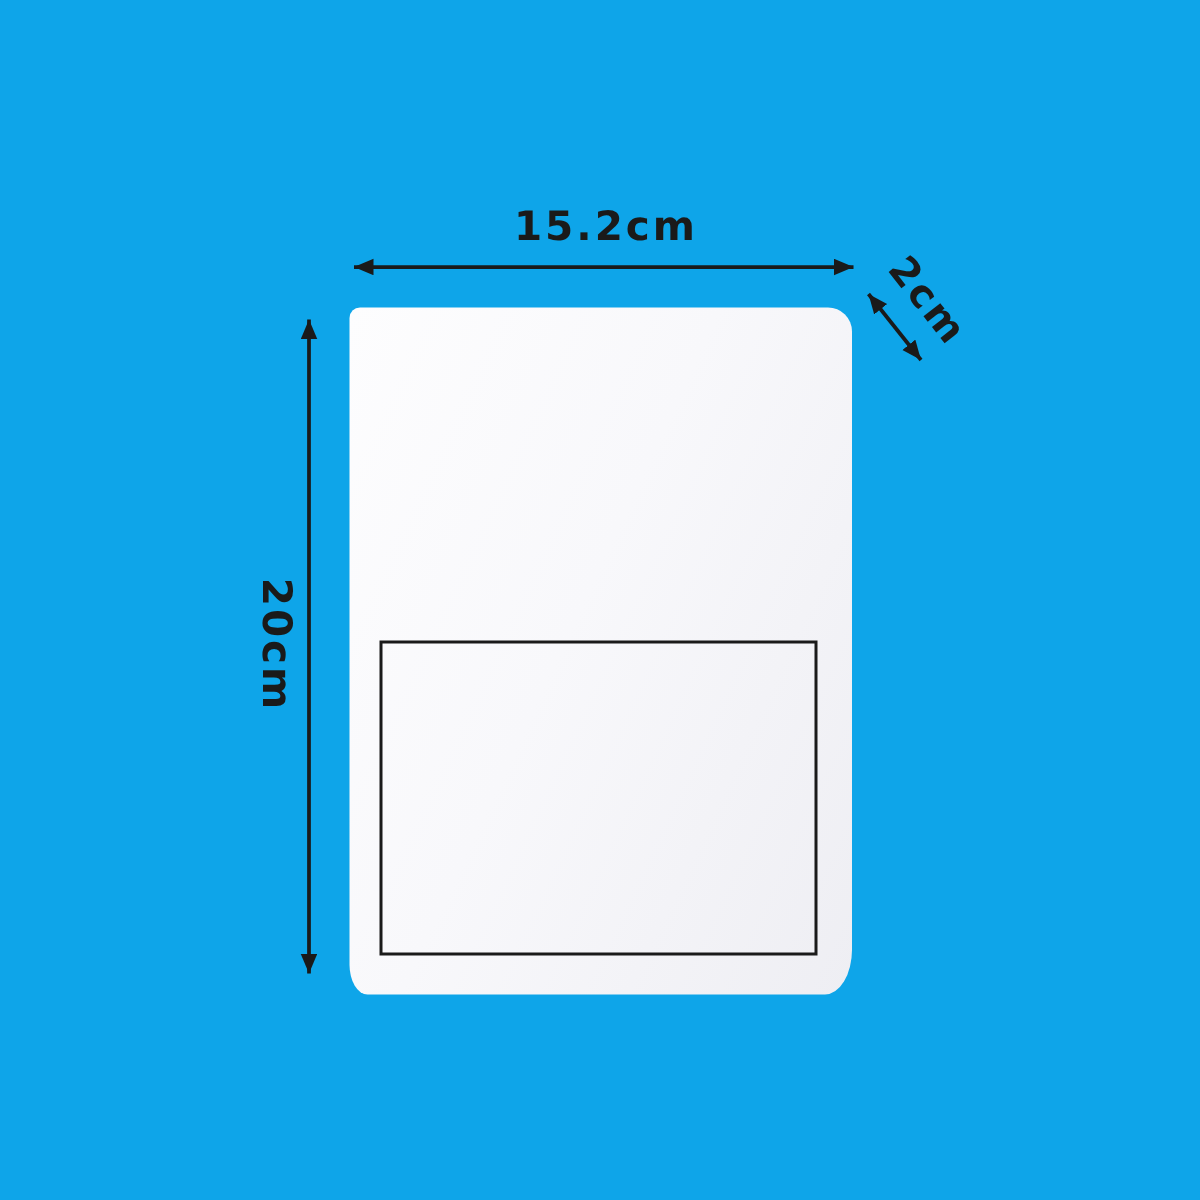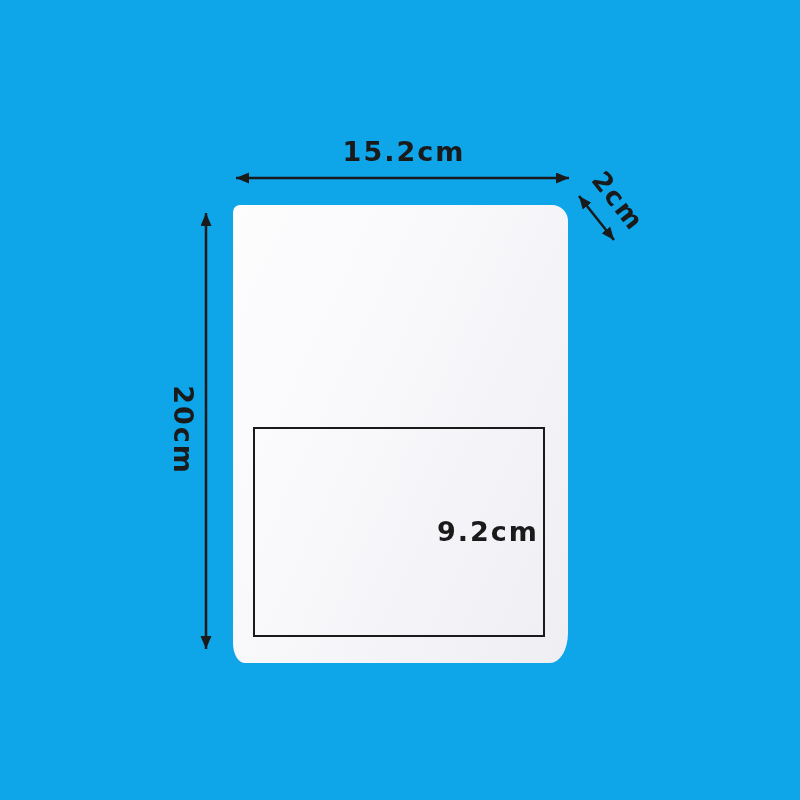--- a/index.html
+++ b/index.html
@@ -101,16 +101,15 @@
     <line x1="206" y1="213" x2="206" y2="649" stroke="#1a1a1a" stroke-width="2.5" marker-start="url(#ah)" marker-end="url(#ah)"></line>
     <line x1="579" y1="196" x2="614" y2="240" stroke="#1a1a1a" stroke-width="2.5" marker-start="url(#ah)" marker-end="url(#ah)"></line>
   </svg>
 
   <div class="dim-label label-width">15.2cm</div>
 
   <div class="dim-label label-thickness">2cm</div>
 
   <div class="dim-label label-height">20cm</div>
 
-  <div class="dim-label label-inner-height">9.2cm</div>
 
 
 </div>
 
 </body></html>

